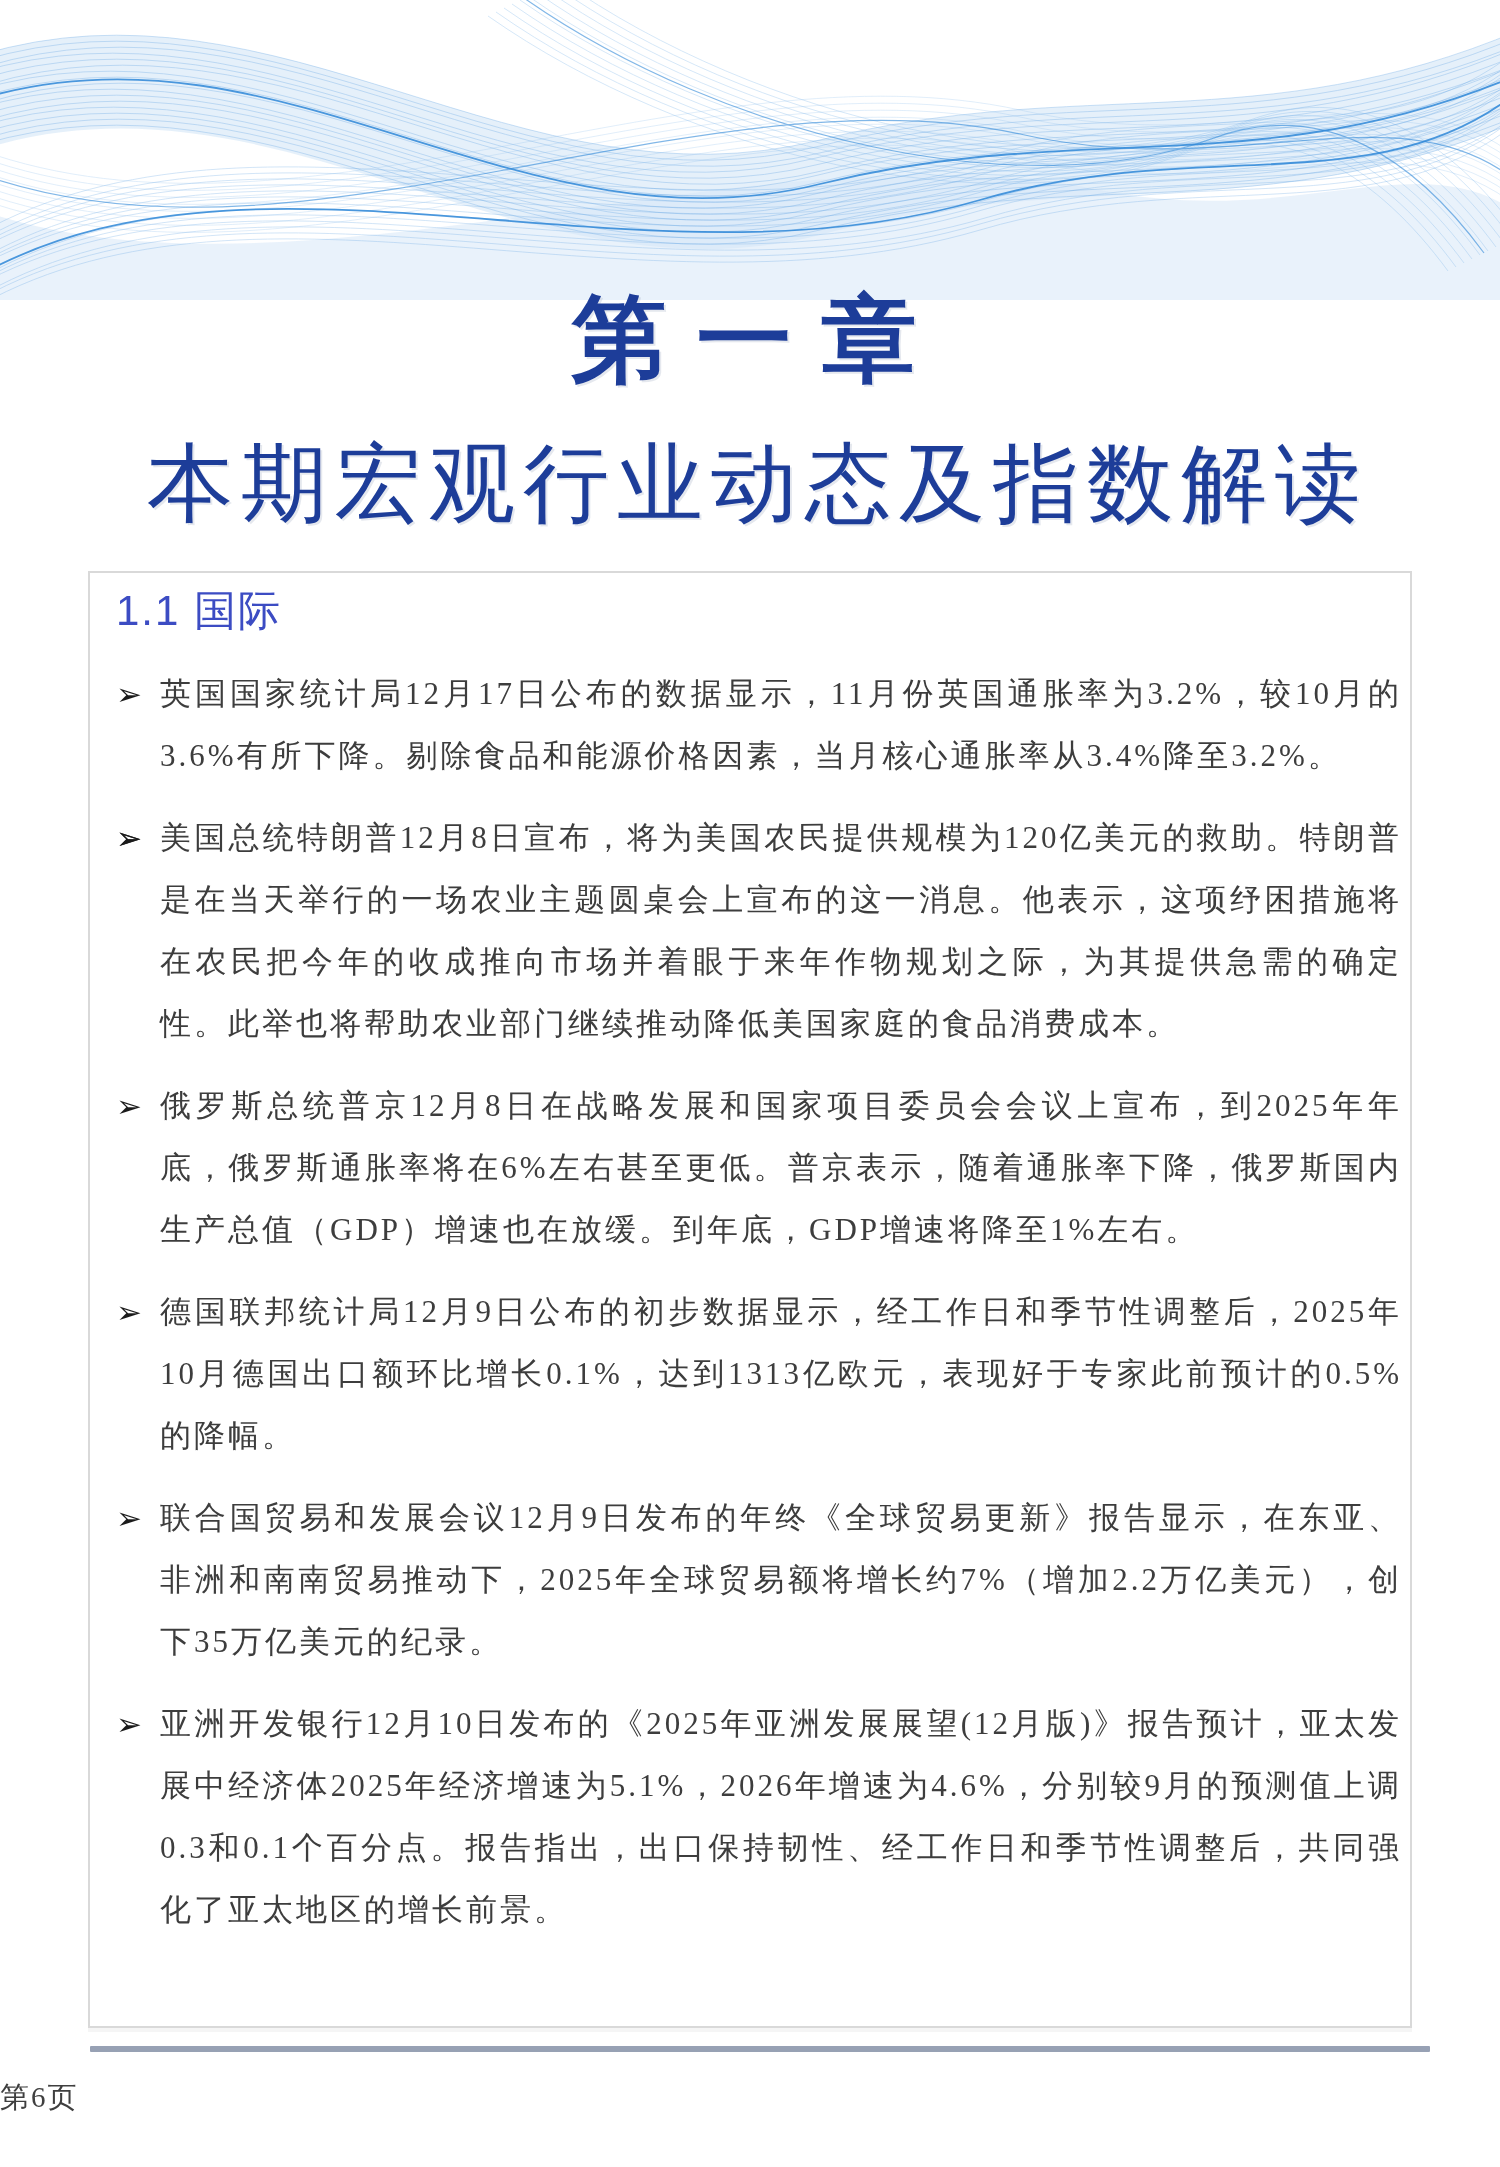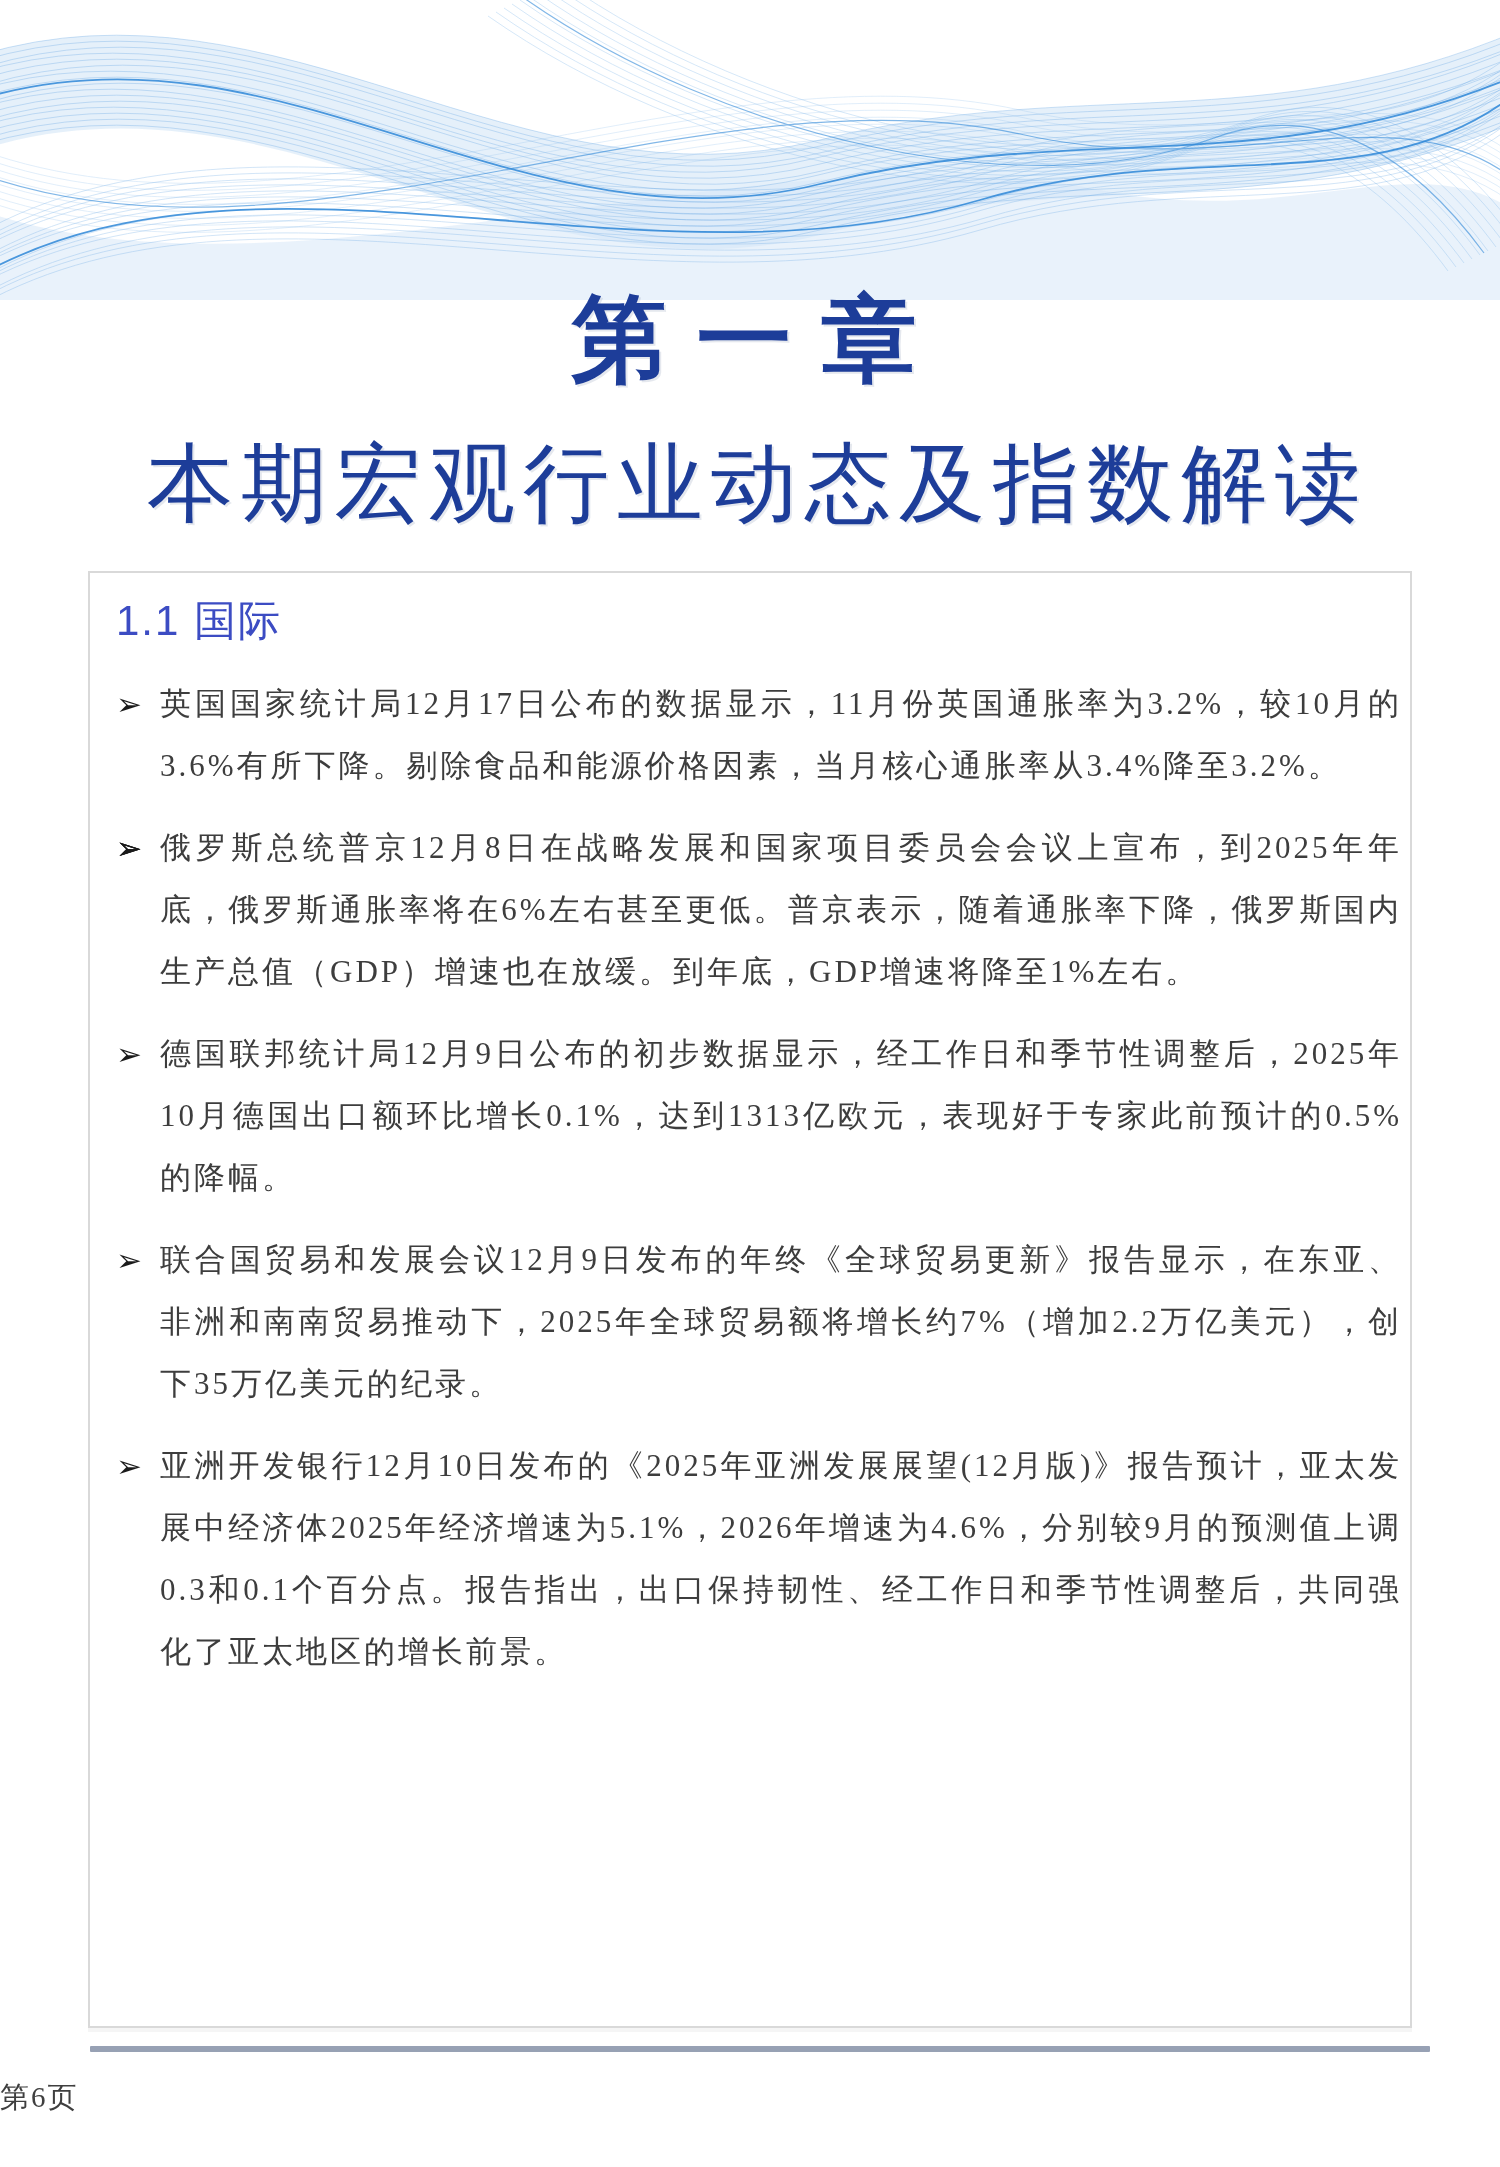--- a/index.html
+++ b/index.html
@@ -16,21 +16,21 @@
   }
   .chapter-title{
     position:absolute;top:418px;left:0;width:1500px;text-align:center;
     font-size:86px;font-weight:400;color:#1d3d99;letter-spacing:8px;margin:8px;
     font-family:"Liberation Serif","DejaVu Serif",serif;
     text-shadow:2px 2px 0 rgba(180,190,205,0.35);
   }
   .content-box{
     position:absolute;left:88px;top:571px;width:1324px;height:1457px;
     box-sizing:border-box;border:2px solid #d9d9d9;
-    background:#ffffff;padding:20px 8px 0 26px;
+    background:#ffffff;padding:10px 8px 0 26px;
     box-shadow:0 4px 0 rgba(0,0,0,0.04);
   }
   .section-heading{
     margin:0 0 24px 0;font-size:42px;font-weight:400;color:#3c4cc3;
     letter-spacing:2px;font-family:"Liberation Sans","DejaVu Sans",sans-serif;
   }
   .bullet-list{list-style:none;margin:0;padding:0;}
   .bullet{
     position:relative;padding-left:44px;margin:0 0 20px 0;
     font-size:31px;line-height:62px;letter-spacing:3px;
@@ -136,20 +136,21 @@
     <ul class="bullet-list">
       <li class="bullet">
         <span class="marker">➢</span>
         <span>英国国家统计局12月17日公布的数据显示，11月份英国通胀率为3.2%，较10月的3.6%有所下降。剔除食品和能源价格因素，当月核心通胀率从3.4%降至3.2%。</span>
       </li>
       <li class="bullet">
         <span class="marker">➢</span>
       </li>
       <li class="bullet">
         <span class="marker">➢</span>
+        <span>美国总统特朗普12月8日宣布，将为美国农民提供规模为120亿美元的救助。特朗普是在当天举行的一场农业主题圆桌会上宣布的这一消息。他表示，这项纾困措施将在农民把今年的收成推向市场并着眼于来年作物规划之际，为其提供急需的确定性。此举也将帮助农业部门继续推动降低美国家庭的食品消费成本。</span>
       </li>
       <li class="bullet">
         <span class="marker">➢</span>
         <span>俄罗斯总统普京12月8日在战略发展和国家项目委员会会议上宣布，到2025年年底，俄罗斯通胀率将在6%左右甚至更低。普京表示，随着通胀率下降，俄罗斯国内生产总值（GDP）增速也在放缓。到年底，GDP增速将降至1%左右。</span>
       </li>
       <li class="bullet">
         <span class="marker">➢</span>
         <span>德国联邦统计局12月9日公布的初步数据显示，经工作日和季节性调整后，2025年10月德国出口额环比增长0.1%，达到1313亿欧元，表现好于专家此前预计的0.5%的降幅。</span>
       </li>
       <li class="bullet">

